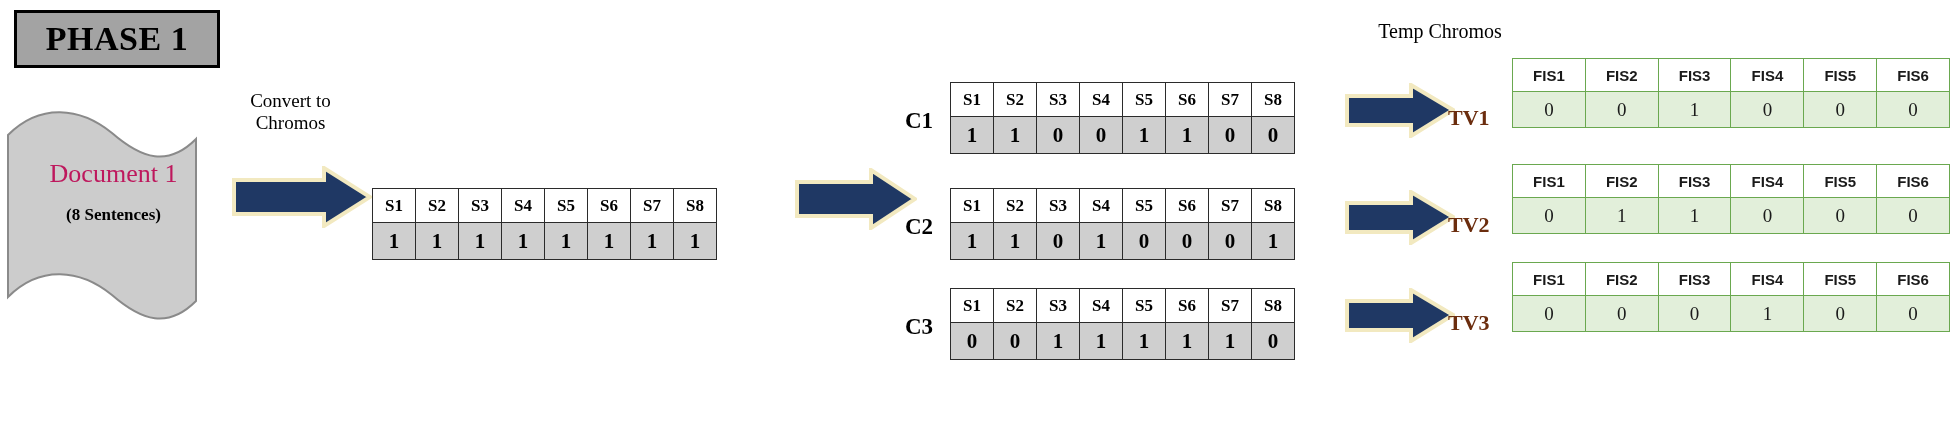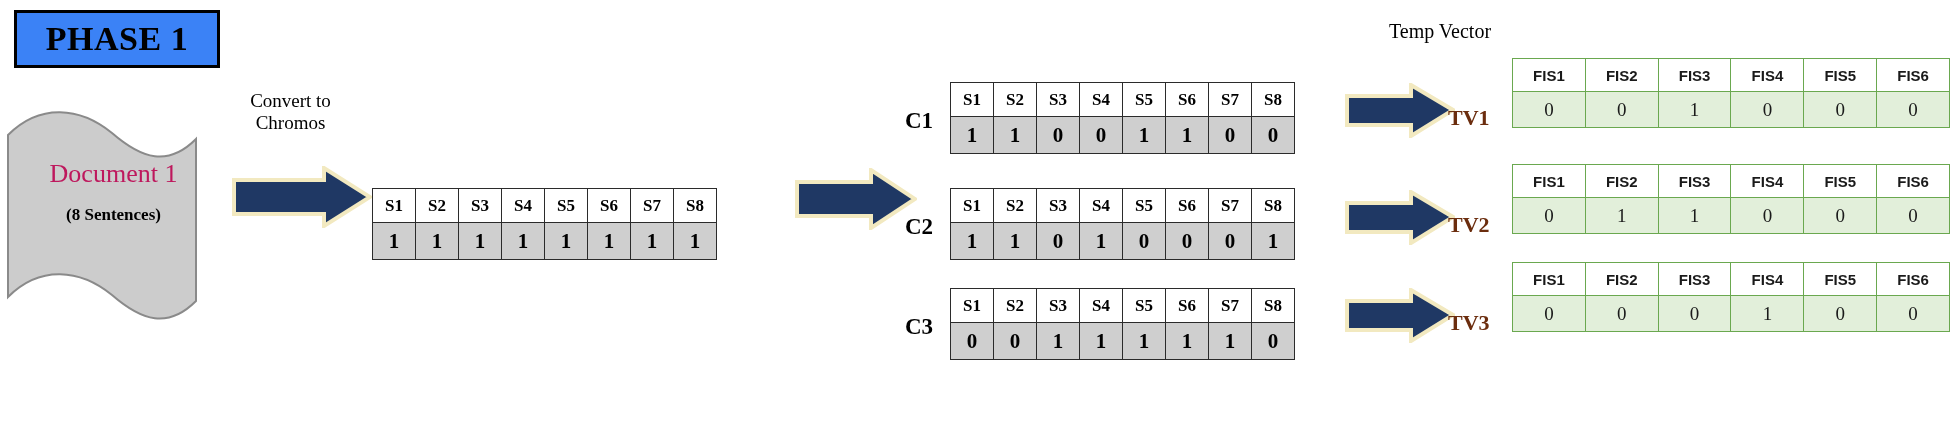--- a/index.html
+++ b/index.html
@@ -6,21 +6,21 @@
   body{
     width:1950px;height:425px;background:#ffffff;
     font-family:"Liberation Serif", serif;
     position:relative;overflow:hidden;
   }
   .stage{position:absolute;left:0;top:0;width:1950px;height:425px;}
 
   
   #phase-box{
     position:absolute;left:14px;top:10px;width:200px;height:52px;
-    border:3px solid #000;background:#3b82f6;
+    border:3px solid #000;background:#a3a3a3;
     display:flex;align-items:center;justify-content:center;
   }
   #phase-box .txt{
     font-size:34px;font-weight:bold;letter-spacing:.5px;color:#000;
     font-family:"Liberation Serif", serif;
   }
 
   
   #doc-shape{
     position:absolute;left:0px;top:105px;width:235px;height:230px;
@@ -249,21 +249,21 @@
       <td class="cell">1</td>
       <td class="cell">1</td>
       <td class="cell">1</td>
       <td class="cell">1</td>
       <td class="cell">1</td>
       <td class="cell">0</td>
     </tr>
   </tbody>
     </table>
 
-  <div class="caption" id="cap-temp">Temp  Vector</div>
+  <div class="caption" id="cap-temp">Temp  Chromos</div>
 
   <div class="arrow" style="left:1345px;top:83px;">
     <svg width="110" height="55" viewBox="0 0 110 55" xmlns="http://www.w3.org/2000/svg">
       <path d="M2,13 L66,13 L66,2 L108,27 L66,53 L66,42 L2,42 Z" fill="#1f3864" stroke="#f2e9c0" stroke-width="4"></path>
     </svg>
   </div>
   <div class="arrow" style="left:1345px;top:190px;">
     <svg width="110" height="55" viewBox="0 0 110 55" xmlns="http://www.w3.org/2000/svg">
       <path d="M2,13 L66,13 L66,2 L108,27 L66,53 L66,42 L2,42 Z" fill="#1f3864" stroke="#f2e9c0" stroke-width="4"></path>
     </svg>

